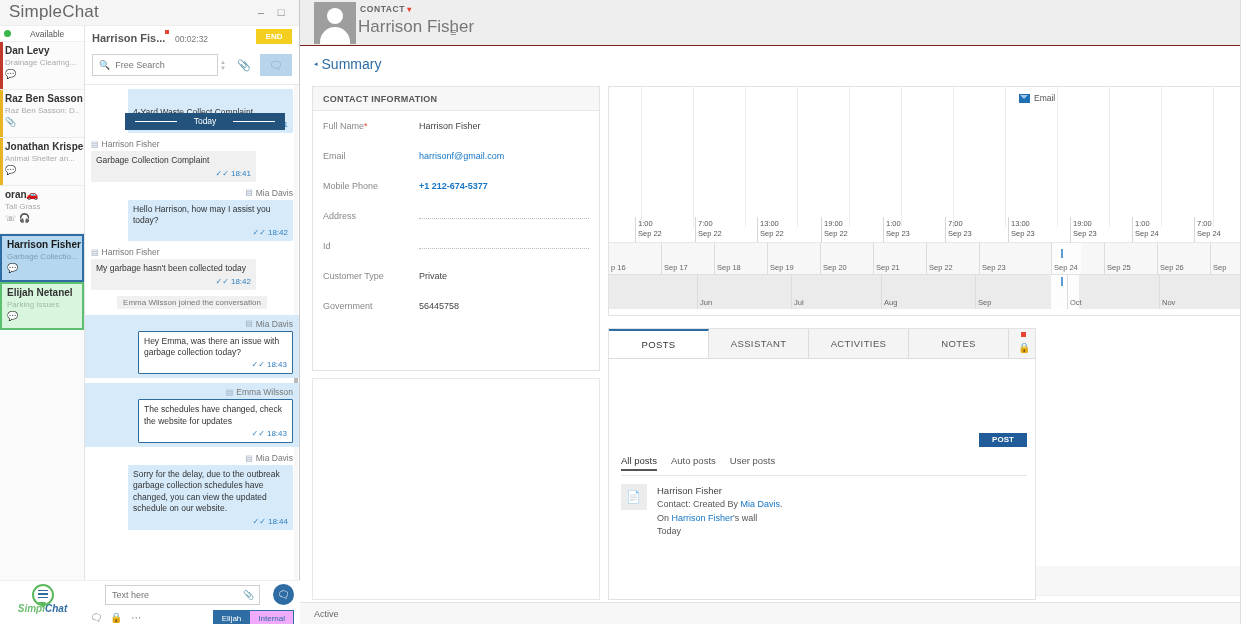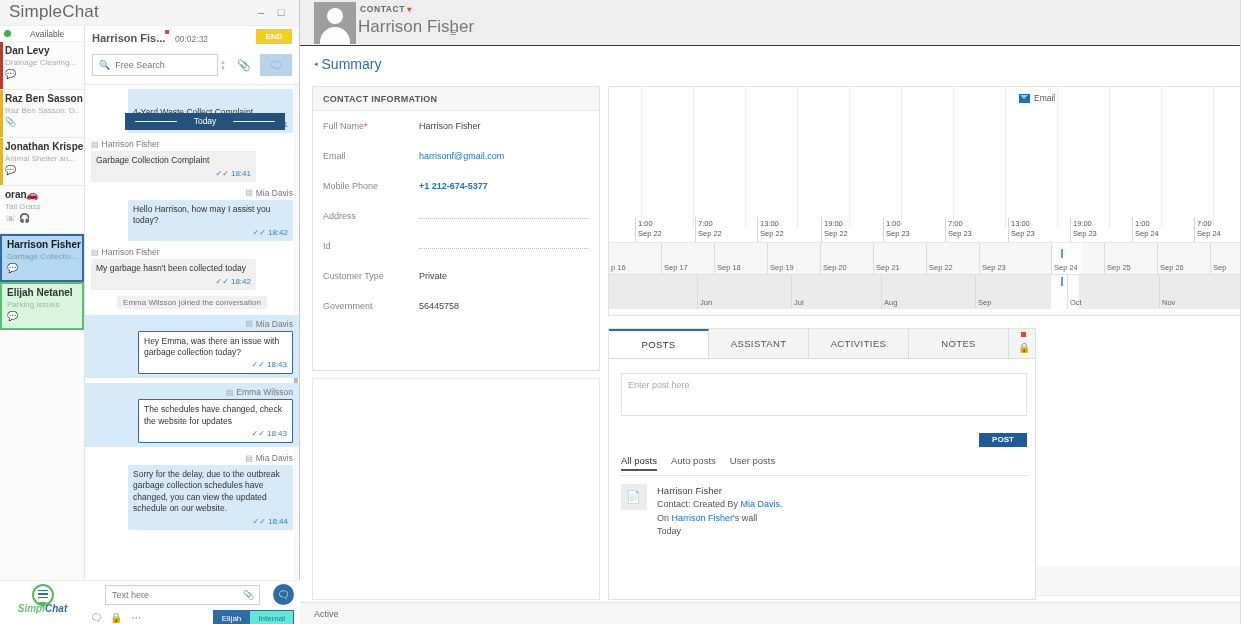--- a/index.html
+++ b/index.html
@@ -175,21 +175,21 @@
     position: absolute; right: 0; top: -1px; width: 21px; height: 21px; border-radius: 50%;
     background: #2e6da4; color: #fff; font-size: 10px; display: flex;
     align-items: center; justify-content: center; cursor: pointer;
   }
   #footer-tools { display: flex; align-items: center; gap: 8px; margin-top: 7px; color: #777; font-size: 10px; }
   #vis-toggle { position: absolute; right: 0; top: 25px; display: flex; height: 15px; }
   .vis-opt {
     font-size: 8px; padding: 0 8px; line-height: 15px; border: 1px solid #2e6da4; cursor: pointer;
   }
   .vis-opt.active { background: #2e6da4; color: #fff; }
-  .vis-opt.idle { background: #5eead4; color: #2e6da4; border-left: none; }
+  .vis-opt.idle { background: #f0abfc; color: #2e6da4; border-left: none; }
 
   
   #crm { position: absolute; left: 300px; top: 0; right: 0; height: 624px; background: #fff; }
   #crm-header {
     position: relative; height: 46px; background: #eeeeee; border-bottom: 1px solid #7f1d1d;
   }
   #crm-avatar {
     position: absolute; left: 14px; top: 2px; width: 42px; height: 42px; background: #9e9e9e;
     overflow: hidden;
   }
@@ -739,21 +739,20 @@
         <div id="posts-tabs">
           <div class="ptab active">POSTS</div>
           <div class="ptab">ASSISTANT</div>
           <div class="ptab">ACTIVITIES</div>
           <div class="ptab">NOTES</div>
           <div id="notes-lock">
             <div id="notes-lock-badge"></div>
             <div id="notes-lock-icon">🔒</div>
           </div>
         </div>
-        <div id="post-editor">Enter post here</div>
         <div id="post-btn">POST</div>
         <div id="post-filters">
           <div class="pfilter active">All posts</div>
           <div class="pfilter">Auto posts</div>
           <div class="pfilter">User posts</div>
         </div>
         <div id="post-item">
           <div id="post-icon">📄</div>
           <div id="post-body">
             <div class="pname">Harrison Fisher</div>

